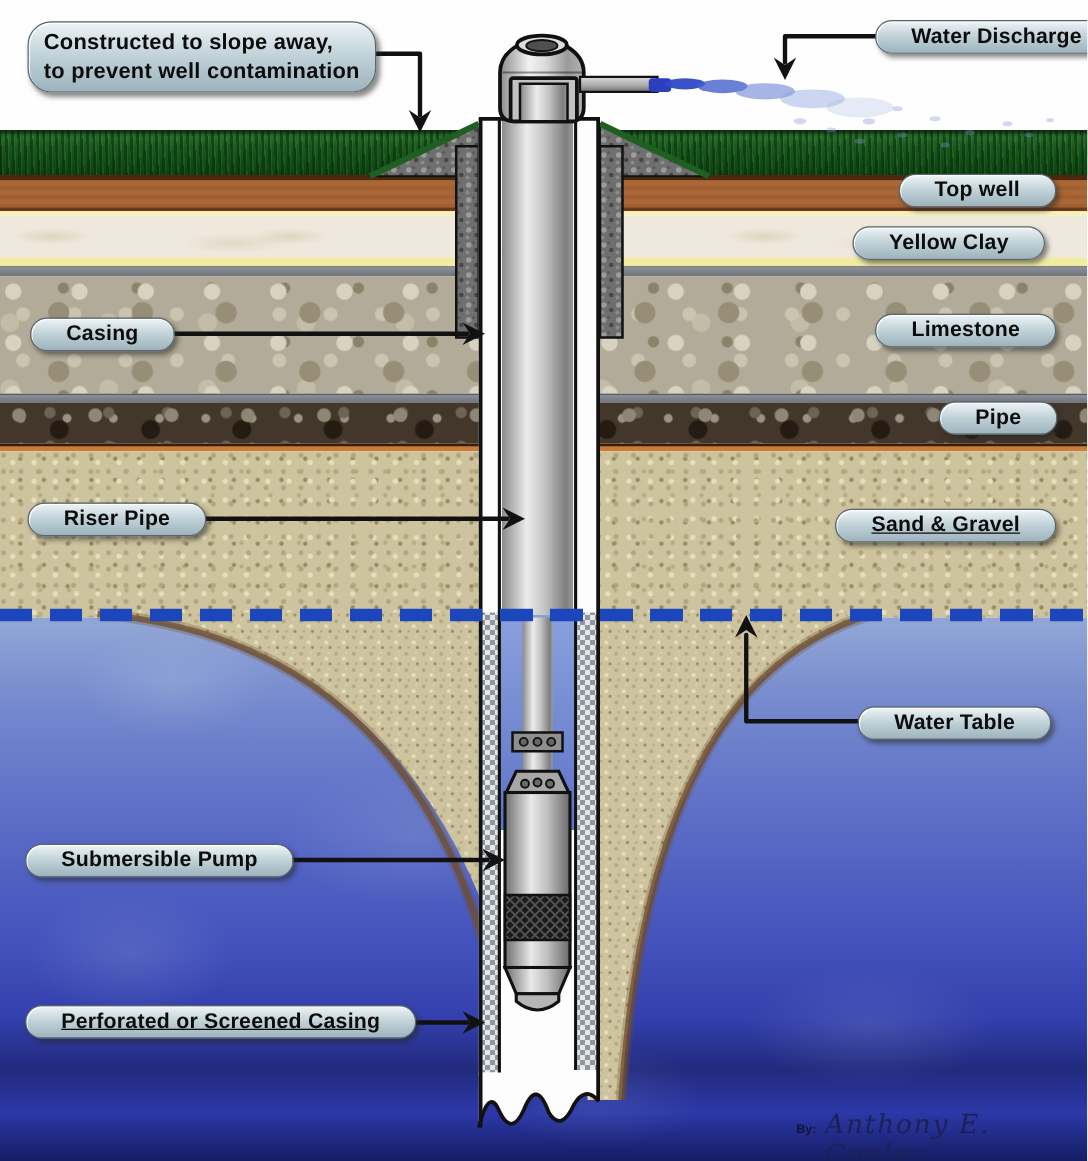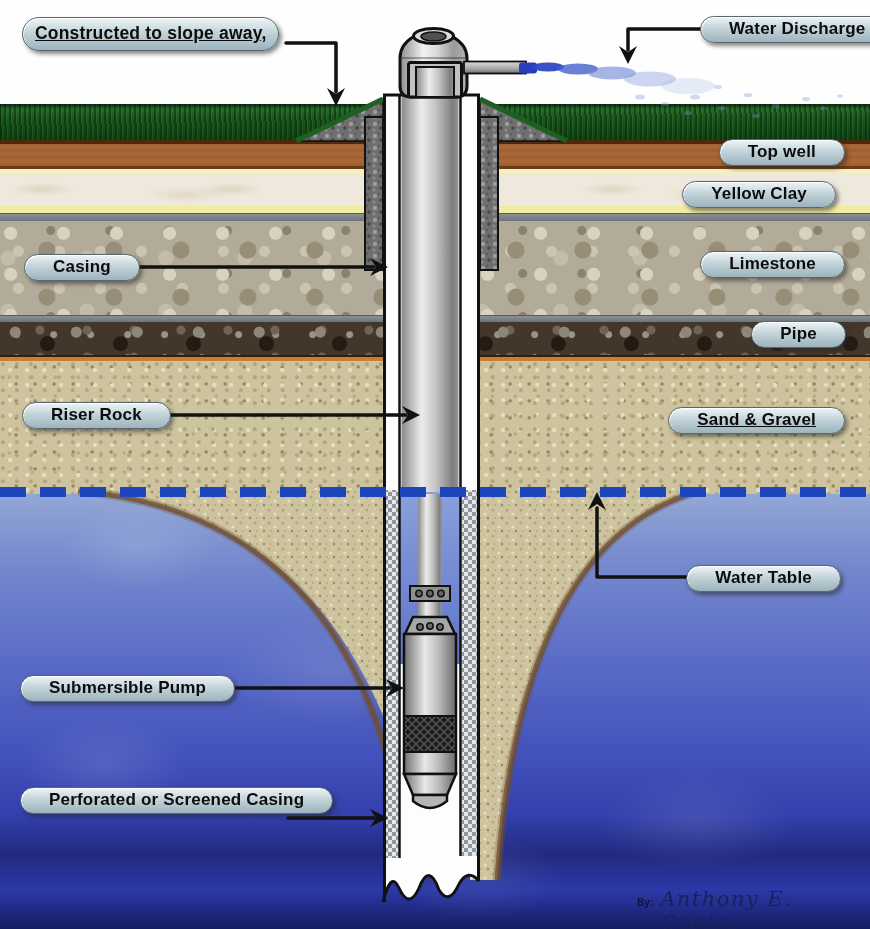--- a/index.html
+++ b/index.html
@@ -68,34 +68,34 @@
   #arrows{z-index:5;}
   
   .pill,.notebox{
     position:absolute;z-index:6;display:inline-block;
     padding:2px 28px 3px;border-radius:14px;
     background:linear-gradient(180deg,#eef4f6 0%,#c3d4da 45%,#9db3bd 100%);
     border:1px solid #59666d;
     box-shadow:2.5px 3px 4px rgba(40,40,40,.55), inset 1px 1px 0 rgba(255,255,255,.85);
     font-weight:bold;font-size:17px;color:#0c0c0c;white-space:nowrap;letter-spacing:.2px;
   }
-  .notebox{border-radius:19px;padding:4px 12px 5px;line-height:1.32;text-decoration:underline;}
+  .notebox{border-radius:19px;padding:4px 12px 5px;line-height:1.32;}
   #label-slope{left:22px;top:17px;font-size:17.5px;}
   #label-discharge{left:700px;top:16px;}
   #label-topsoil{right:25px;top:139px;}
   #label-clay{right:34px;top:181px;}
   #label-casing{left:24px;top:254px;}
   #label-limestone{right:25px;top:251px;}
   #label-shale{right:24px;top:321px;}
   #label-riser{left:22px;top:402px;}
   #label-sand{right:25px;top:407px;text-decoration:underline;}
   #label-watertable{right:29px;top:565px;}
   #label-aquifer{right:38px;top:630px;font-size:16.5px;}
   #label-pump{left:20px;top:675px;}
-  #label-perforated{left:20px;top:787px;}
+  #label-perforated{left:20px;top:804px;text-decoration:underline;}
   
   #credit{position:absolute;z-index:6;left:637px;top:887px;display:flex;align-items:baseline;gap:7px;}
   #credit .by{font-size:10px;font-weight:bold;color:#101336;}
   #credit .name{font-family:"DejaVu Serif",serif;font-style:italic;font-size:21px;color:#1b2158;letter-spacing:1.5px;}
 </style>
 </head>
 <body>
 
 <div id="canvas">
 
@@ -284,28 +284,29 @@
       <path d="M388,267 L370,258 L376,267 L370,276 Z"></path>
       <path d="M420,415 L402,406 L408,415 L402,424 Z"></path>
       <path d="M597,492 L588,510 L597,504 L606,510 Z"></path>
       <path d="M404,688 L386,679 L392,688 L386,697 Z"></path>
       <path d="M388,818 L370,809 L376,818 L370,827 Z"></path>
     </g>
   </svg>
 
   <div class="notebox" id="label-slope">
     <div>Constructed to slope away,</div>
+    <div>to prevent well contamination</div>
   </div>
   <div class="pill" id="label-discharge">Water Discharge</div>
   <div class="pill" id="label-topsoil">Top well</div>
   <div class="pill" id="label-clay">Yellow Clay</div>
   <div class="pill" id="label-casing">Casing</div>
   <div class="pill" id="label-limestone">Limestone</div>
   <div class="pill" id="label-shale">Pipe</div>
-  <div class="pill" id="label-riser">Riser Rock</div>
+  <div class="pill" id="label-riser">Riser Pipe</div>
   <div class="pill" id="label-sand">Sand &amp; Gravel</div>
   <div class="pill" id="label-watertable">Water Table</div>
   <div class="pill" id="label-pump">Submersible Pump</div>
   <div class="pill" id="label-perforated">Perforated or Screened Casing</div>
 
   <div id="credit">
     <span class="by">By:</span>
     <span class="name">Anthony E. Conley</span>
   </div>
 

